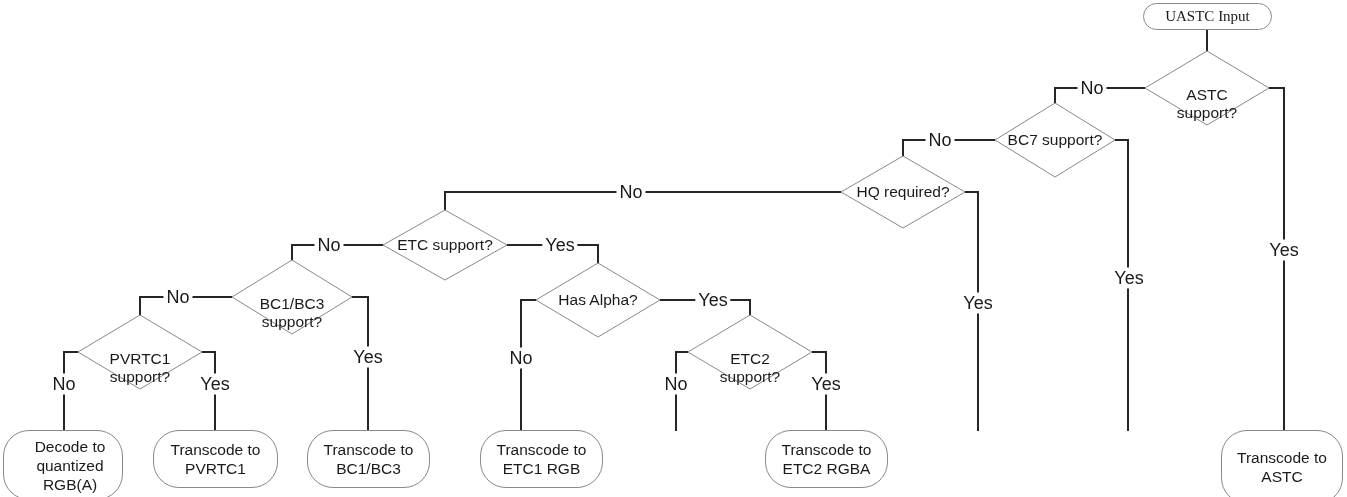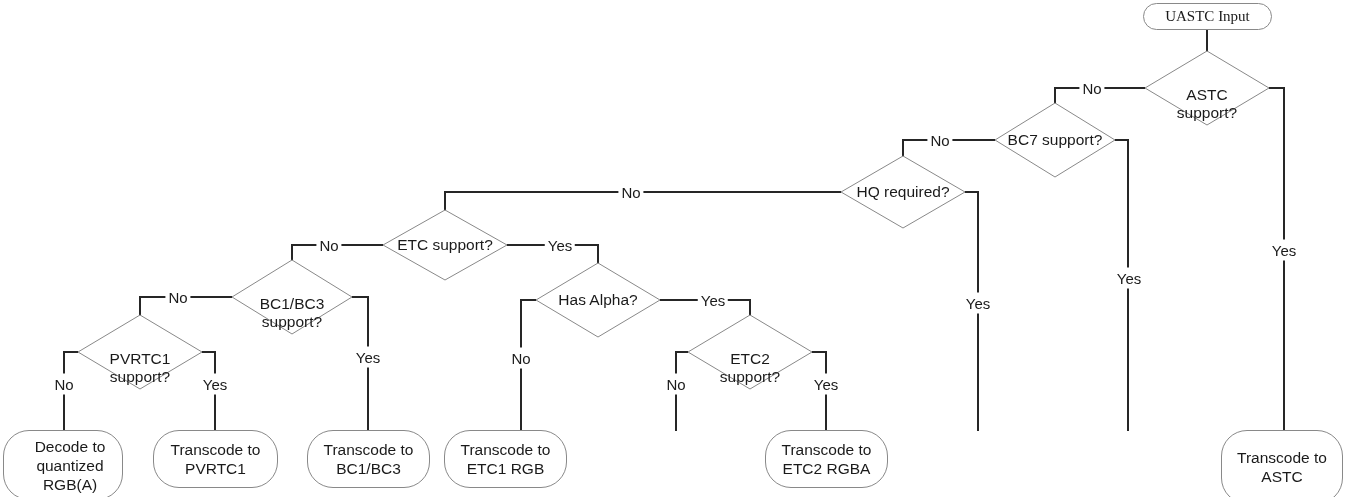--- a/index.html
+++ b/index.html
@@ -44,21 +44,21 @@
     text-align: center;
     font-size: 15.5px;
     line-height: 18px;
   }
   .dlabel.w80 { width: 84px; margin-top: 16px; }
   .dlabel.w110 { width: 112px; }
   .edge-label {
     position: absolute;
     transform: translate(-50%, -50%);
     background: #ffffff;
-    font-size: 15px;
+    font-size: 18px;
     line-height: 15px;
     padding: 3px 3px;
     white-space: nowrap;
   }
 </style>
 </head>
 <body>
 
 <div class="canvas">
 
@@ -124,21 +124,21 @@
 
   <div class="node terminal" style="left:3px;    top:430px; width:120px; height:70px;justify-content:flex-end;">
     <span class="lbl">Decode to quantized RGB(A)</span>
   </div>
   <div class="node terminal" style="left:153px;  top:430px; width:125px; height:58px;">
     <span class="lbl">Transcode to PVRTC1</span>
   </div>
   <div class="node terminal" style="left:307px;  top:430px; width:123px; height:58px;">
     <span class="lbl">Transcode to BC1/BC3</span>
   </div>
-  <div class="node terminal" style="left:444px;  top:430px; width:123px; height:58px;">
+  <div class="node terminal" style="left:480px;  top:430px; width:123px; height:58px;">
     <span class="lbl">Transcode to ETC1 RGB</span>
   </div>
   <div class="node terminal" style="left:765px;  top:430px; width:123px; height:58px;">
     <span class="lbl">Transcode to ETC2 RGBA</span>
   </div>
   <div class="node terminal" style="left:1221px; top:430px; width:122px; height:74px;">
     <span class="lbl">Transcode to ASTC</span>
   </div>
 
 </div>

